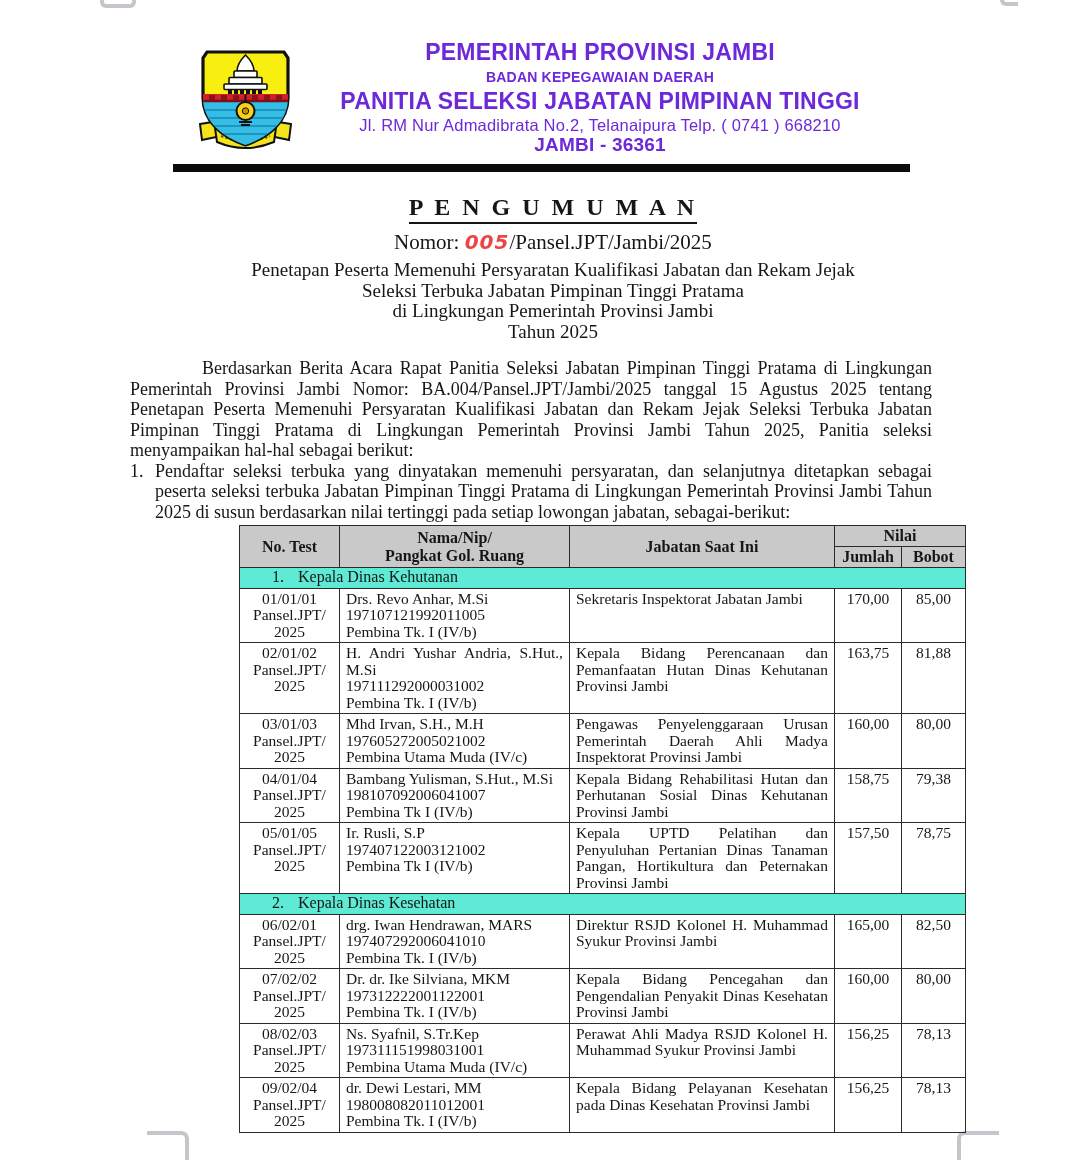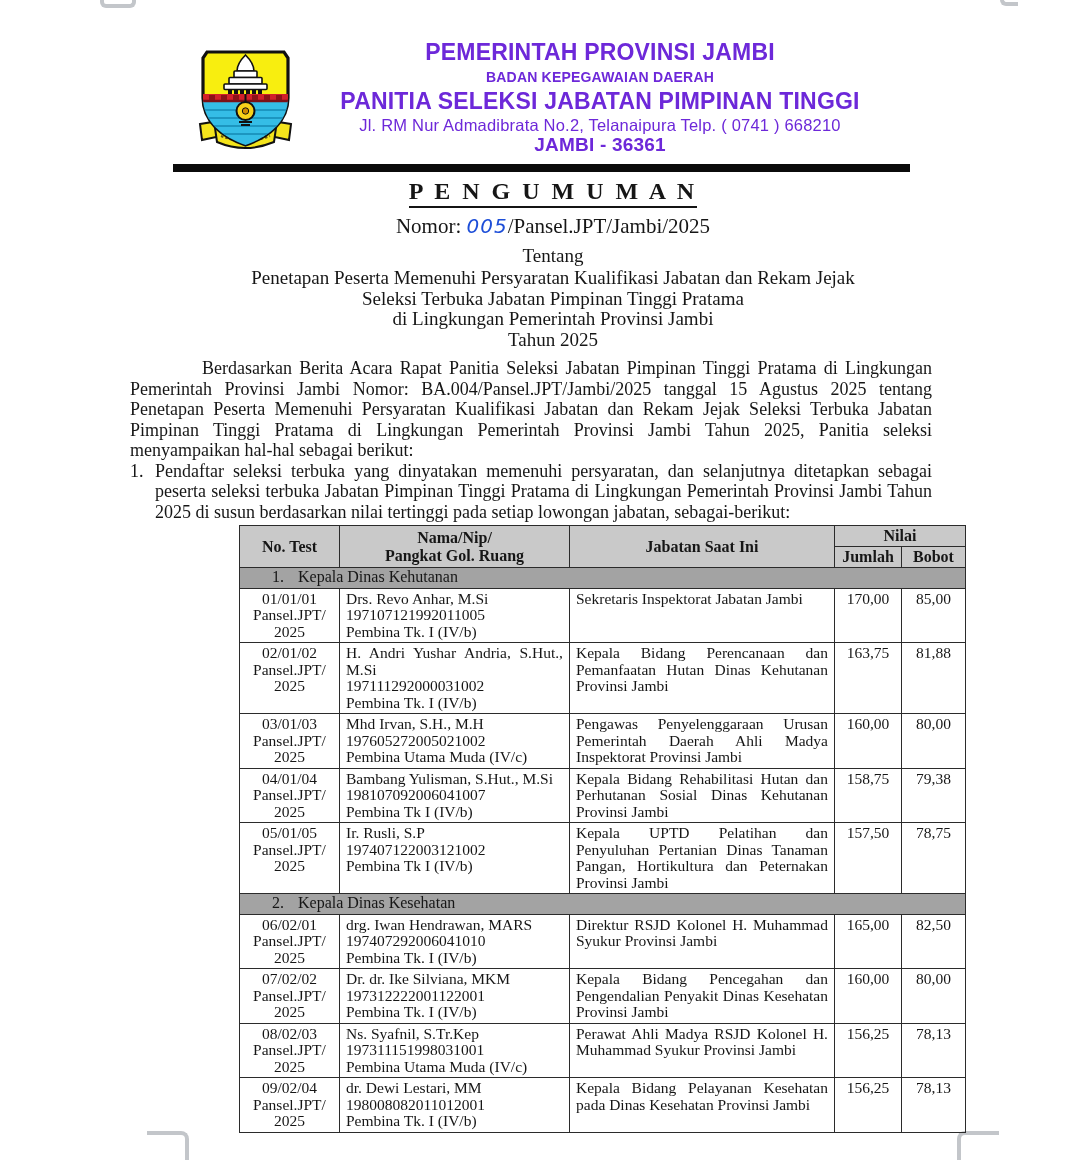--- a/index.html
+++ b/index.html
@@ -22,44 +22,44 @@
     letter-spacing:.2px;
   }
   .lh-l1{font-size:23px; font-weight:bold; line-height:25px;}
   .lh-l2{font-size:14px; font-weight:bold; line-height:24px;}
   .lh-l3{font-size:23px; font-weight:bold; line-height:25px;}
   .lh-l4{font-size:16.5px; line-height:19px; margin-top:2px;}
   .lh-l5{font-size:19px; font-weight:bold; line-height:19px;}
   .logo{position:absolute; left:197px; top:50px;}
   .rule{position:absolute; left:173px; top:164px; width:737px; height:8px; background:#0b0b0b;}
   
-  .title-block{position:absolute; left:130px; top:178px; width:846px; text-align:center;}
+  .title-block{position:absolute; left:130px; top:194px; width:846px; text-align:center;}
   .doc-heading{display:inline-block; font-size:24px; font-weight:bold; letter-spacing:3px;
     border-bottom:2.5px solid #141414; padding-bottom:1px; margin-bottom:6px;}
   .nomor-line{font-size:21px; margin-bottom:5px;}
-  .handwritten{color:#1d4ed8; font-family:"DejaVu Sans", sans-serif; font-style:italic;
-    font-weight:normal; font-size:20px; letter-spacing:1px;}
+  .handwritten{color:#ef4444; font-family:"DejaVu Sans", sans-serif; font-style:italic;
+    font-weight:bold; font-size:20px; letter-spacing:1px;}
   .tentang{font-size:19px; line-height:24px;}
   .subject{font-size:19px; line-height:20.5px;}
   
   .body-block{position:absolute; left:130px; top:358px; width:802px;
     font-size:18px; line-height:20.5px; text-align:justify;}
   .para1{text-indent:72px; margin:0;}
   .item{display:flex; margin:0;}
   .item .num{flex:0 0 25px;}
   .item .txt{flex:1; text-align:justify;}
   
   table.roster{border-collapse:collapse; table-layout:fixed; margin-left:109px; margin-top:3px;
     width:726px; font-size:15.5px; line-height:16.5px;}
   .roster col.c1{width:100px;} .roster col.c2{width:230px;} .roster col.c3{width:265px;}
   .roster col.c4{width:67px;}  .roster col.c5{width:64px;}
   .roster th,.roster td{border:1.6px solid #2b2b2b;}
   .roster th{background:#c9c9c9; font-size:16px; font-weight:bold; text-align:center;
     vertical-align:middle; padding:1px 2px; line-height:18px;}
-  .roster td.section{background:#a3a3a3; font-size:16px; padding:1px 6px 2px 32px;}
+  .roster td.section{background:#5eead4; font-size:16px; padding:1px 6px 2px 32px;}
   .roster td.section .sec-no{display:inline-block; min-width:26px;}
   .roster td.c-no{text-align:center; vertical-align:top; padding:2px 1px;}
   .roster td.c-name{vertical-align:top; padding:2px 6px;}
   .roster td.c-name .nm{text-align:justify;}
   .roster td.c-pos{vertical-align:top; padding:2px 6px; text-align:justify;}
   .roster td.c-num{text-align:center; vertical-align:top; padding:2px 1px;}
 </style>
 </head>
 <body>
 
@@ -130,21 +130,20 @@
     <div class="lh-l5">JAMBI - 36361</div>
   </div>
 
   <div class="rule"></div>
 
   <div class="title-block">
     <div>
       <span class="doc-heading">P E N G U M U M A N</span>
     </div>
     <div class="nomor-line"><span>Nomor: </span><span class="handwritten">005</span><span>/Pansel.JPT/Jambi/2025</span></div>
-    <div class="tentang">Tentang</div>
     <div class="subject">Penetapan Peserta Memenuhi Persyaratan Kualifikasi Jabatan dan Rekam Jejak</div>
     <div class="subject">Seleksi Terbuka Jabatan Pimpinan Tinggi Pratama</div>
     <div class="subject">di Lingkungan Pemerintah Provinsi Jambi</div>
     <div class="subject">Tahun 2025</div>
   </div>
 
   <div class="body-block">
     <p class="para1">Berdasarkan Berita Acara Rapat Panitia Seleksi Jabatan Pimpinan Tinggi Pratama di Lingkungan Pemerintah Provinsi Jambi Nomor: BA.004/Pansel.JPT/Jambi/2025 tanggal 15 Agustus 2025 tentang Penetapan Peserta Memenuhi Persyaratan Kualifikasi Jabatan dan Rekam Jejak Seleksi Terbuka Jabatan Pimpinan Tinggi Pratama di Lingkungan Pemerintah Provinsi Jambi Tahun 2025, Panitia seleksi menyampaikan hal-hal sebagai berikut:</p>
     <div class="item">
       <span class="num">1.</span>

